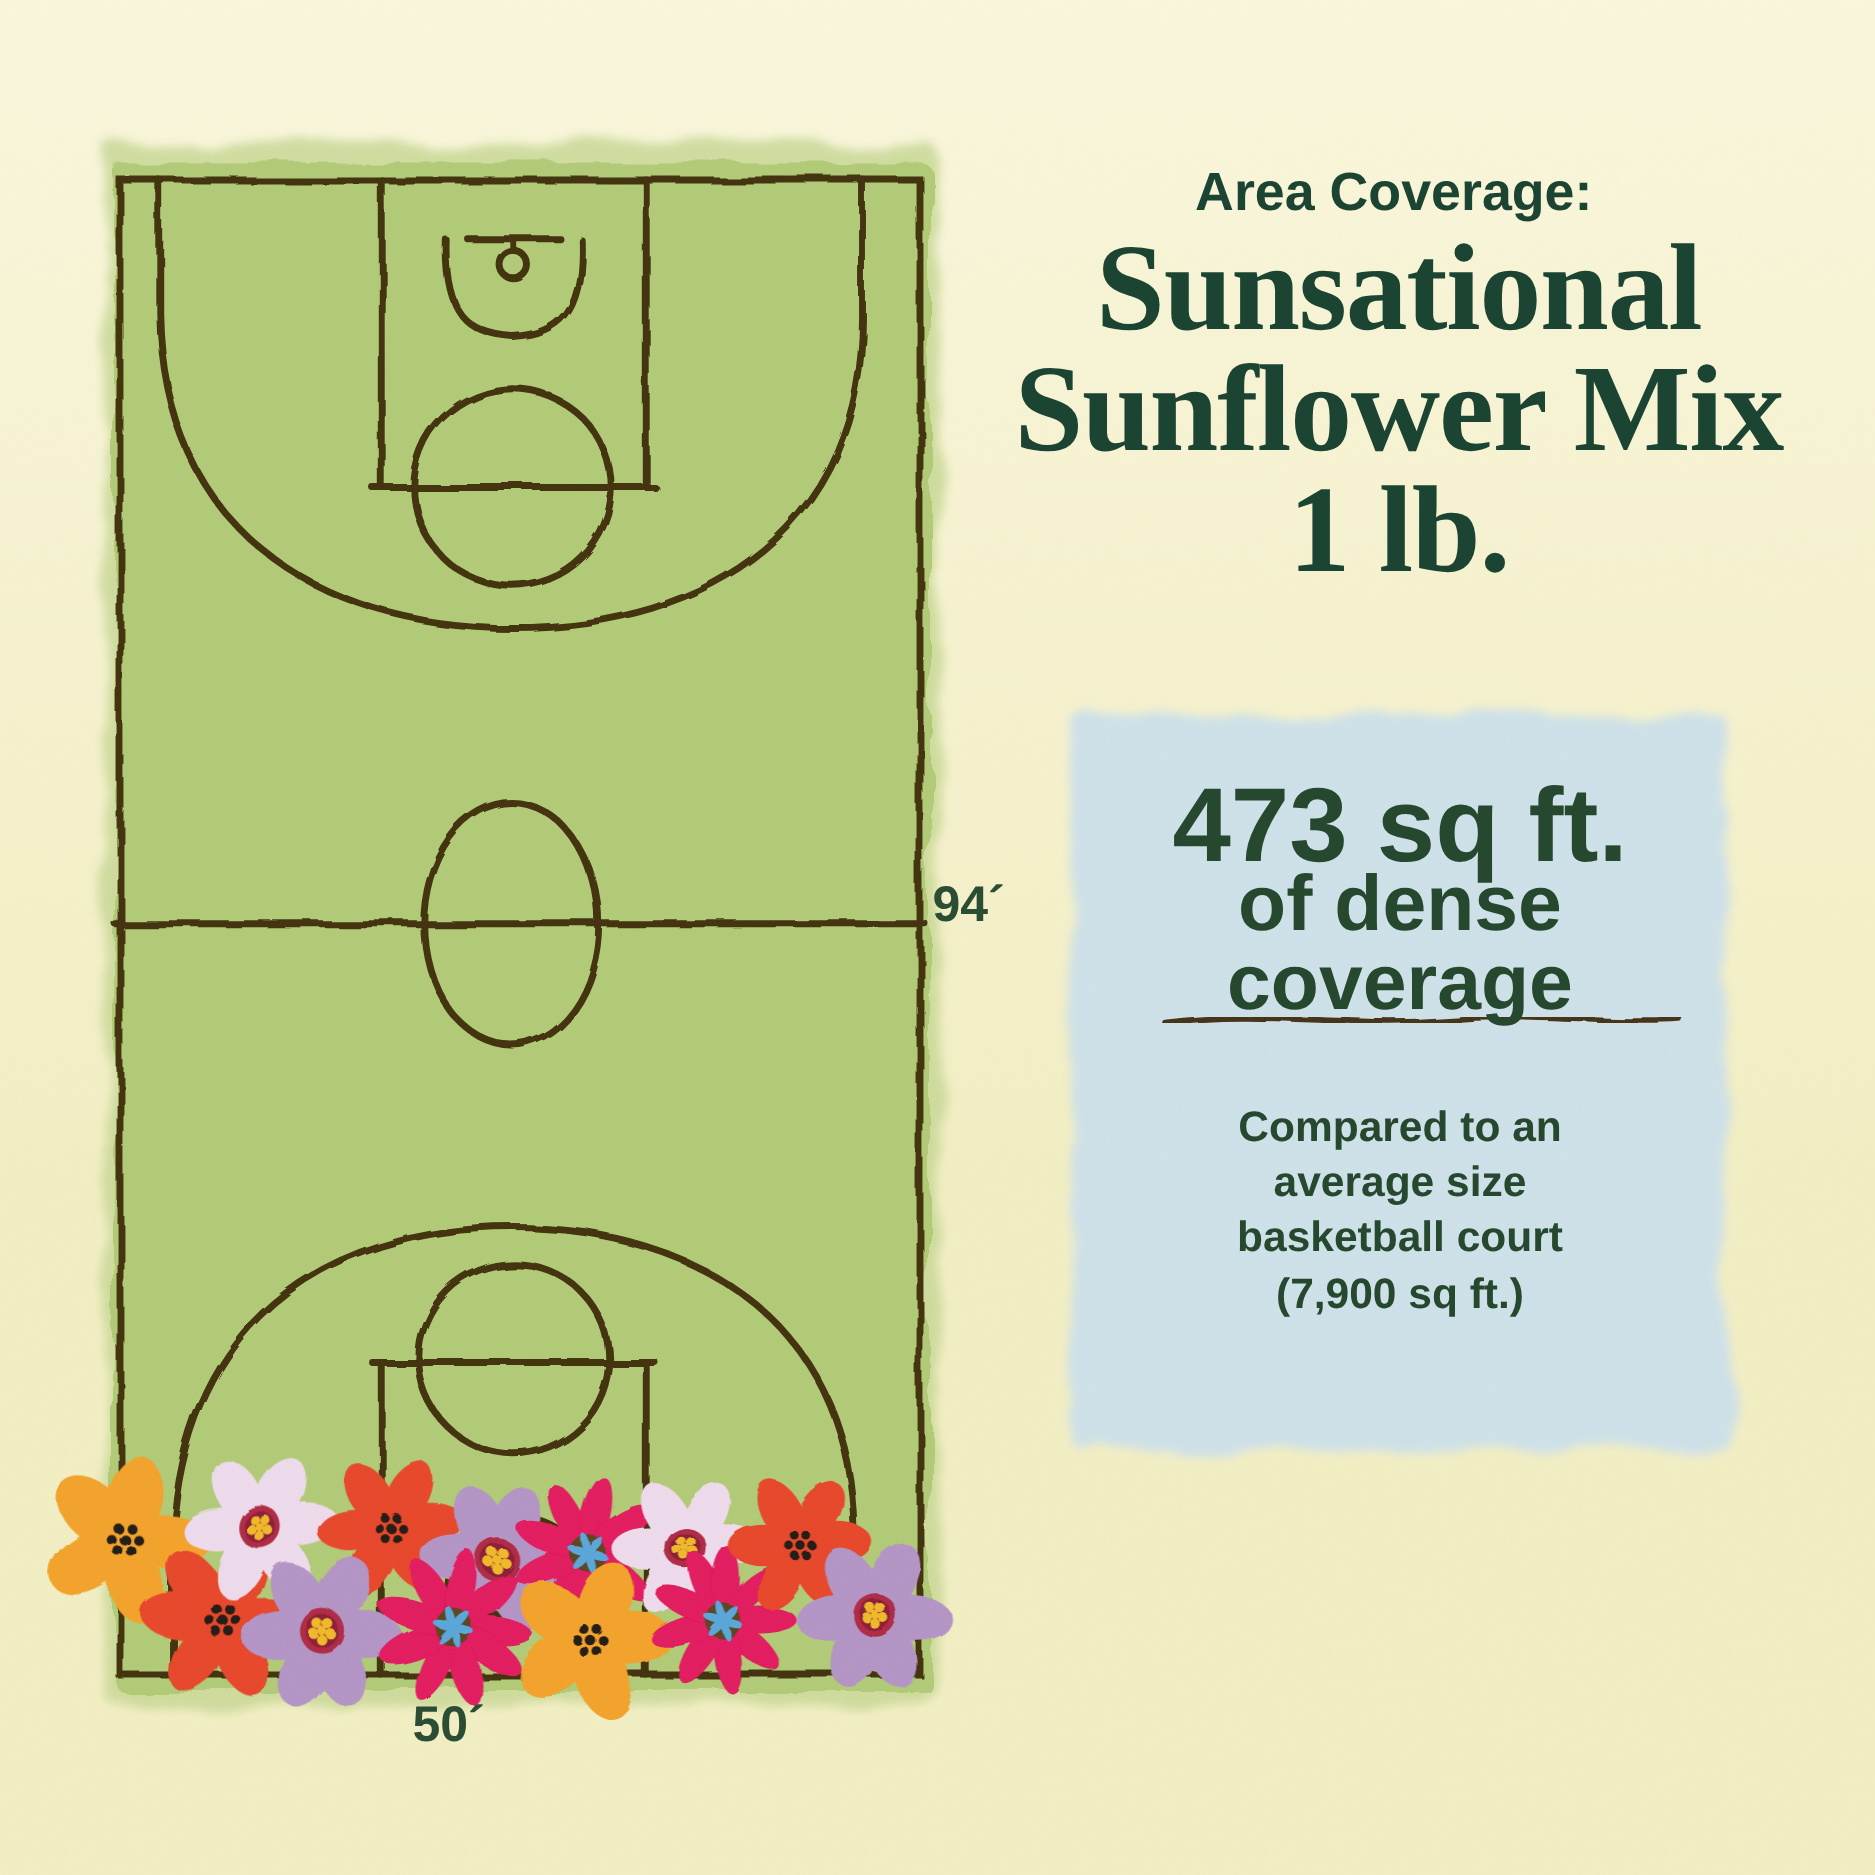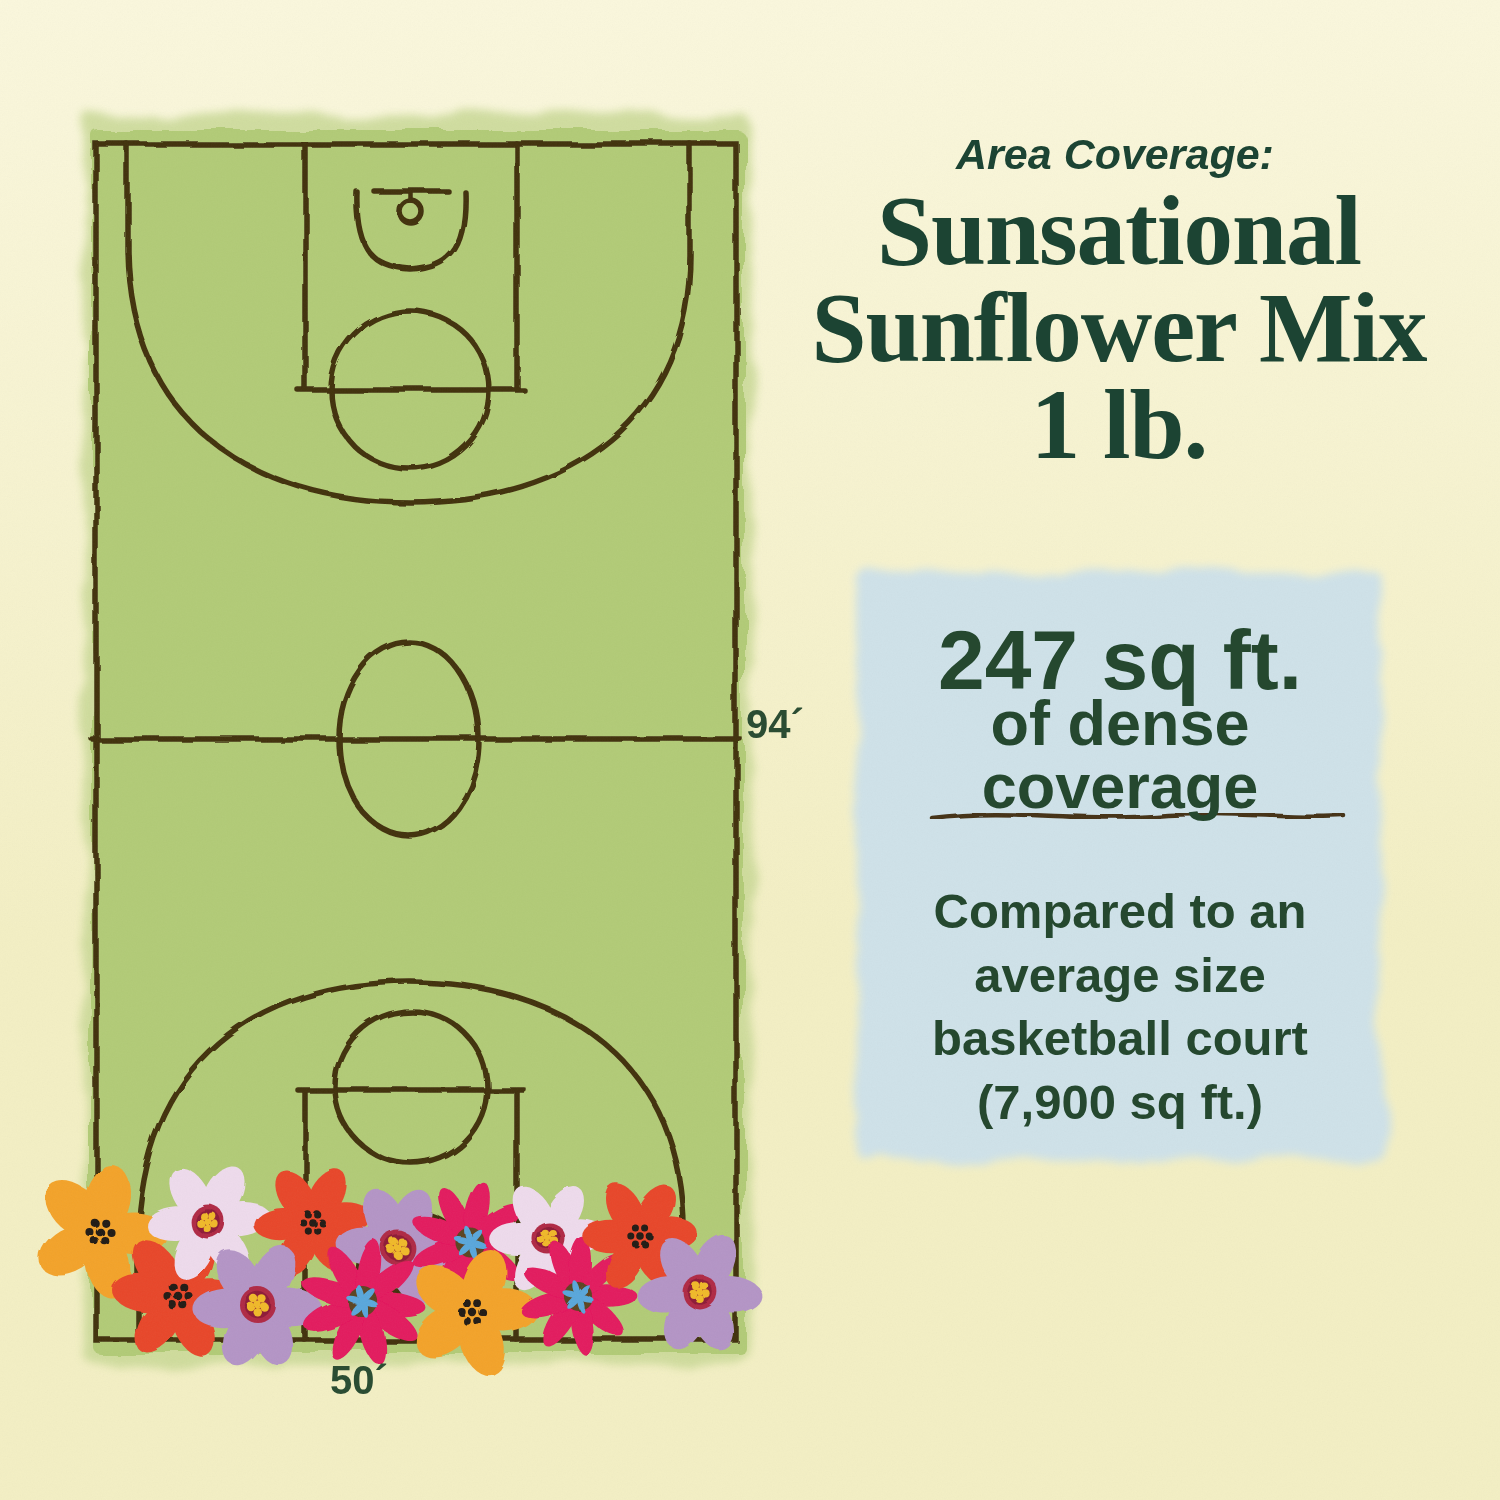--- a/index.html
+++ b/index.html
@@ -10,32 +10,32 @@
   }
   html,body{margin:0;padding:0;}
   .stage{
     position:relative;width:1500px;height:1500px;overflow:hidden;
     background:linear-gradient(180deg,var(--background-top) 0%,var(--background-bottom) 62%);
     font-family:"Liberation Sans",sans-serif;
   }
   .art{position:absolute;left:0;top:0;width:1500px;height:1500px;pointer-events:none;}
   .txt{position:absolute;color:var(--heading-green);}
   .kicker{left:845px;top:131px;width:540px;text-align:center;
-    font-weight:700;font-size:43px;line-height:1.1;font-style:italic;}
+    font-weight:700;font-size:43px;line-height:1.1;}
   .title{left:799px;top:182px;width:640px;display:flex;flex-direction:column;align-items:center;
     font-family:Liberation Serif, serif;font-weight:700;font-size:99px;line-height:0.98;
     color:var(--heading-green);letter-spacing:-1px;}
   .title div{white-space:nowrap;}
   .dim{font-weight:700;font-size:40px;color:var(--dim-green);}
   .dim-94{left:746px;top:702px;}
   .dim-50{left:330px;top:1358px;width:170px;}
   .panel-text{left:858px;width:524px;text-align:center;color:var(--text-green);font-weight:700;}
   .value{top:618px;font-size:84px;line-height:1;}
   .subtitle{top:692px;font-size:63px;line-height:1;}
-  .compare{top:880px;font-size:49px;line-height:1.30;}
+  .compare{top:880px;font-size:34px;line-height:1.30;}
 </style>
 </head>
 <body>
 
 <div class="stage">
 
   <svg class="art" viewBox="0 0 1500 1500">
     <defs>
       <filter id="wf" x="-8%" y="-8%" width="116%" height="116%">
         <feTurbulence type="fractalNoise" baseFrequency="0.015" numOctaves="4" seed="8"></feTurbulence>
@@ -303,21 +303,21 @@
 
   <div class="txt title">
     <div>Sunsational</div>
     <div>Sunflower Mix</div>
     <div>1 lb.</div>
   </div>
 
   <div class="txt dim dim-94">94´</div>
   <div class="txt dim dim-50">50´</div>
 
-  <div class="txt panel-text value">247 sq ft.</div>
+  <div class="txt panel-text value">473 sq ft.</div>
   <div class="txt panel-text subtitle">of dense coverage</div>
 
   <div class="txt panel-text compare">
     <div>Compared to an</div>
     <div>average size</div>
     <div>basketball court</div>
     <div>(7,900 sq ft.)</div>
   </div>
 
 </div>

